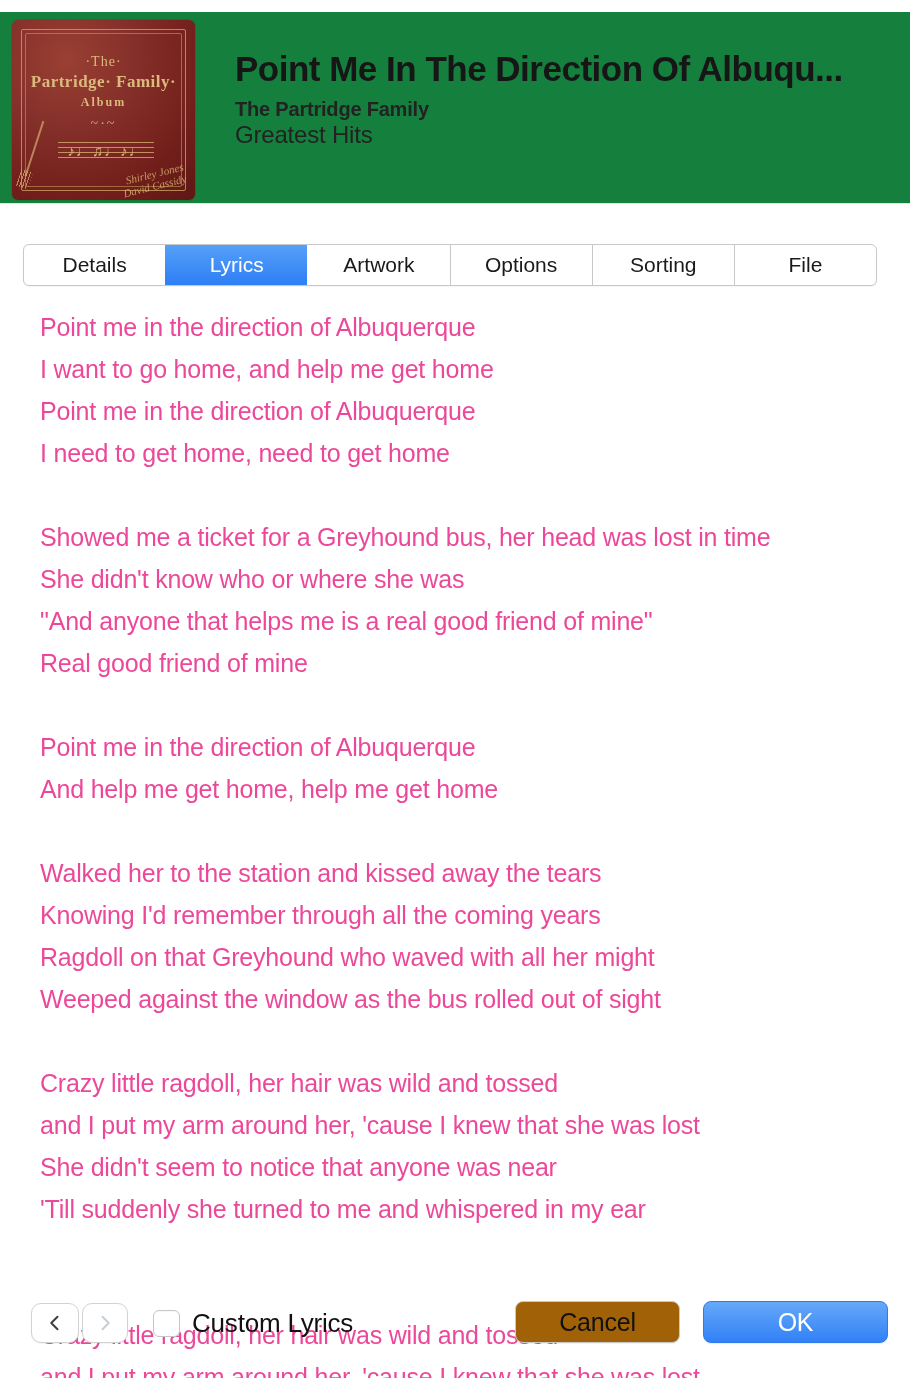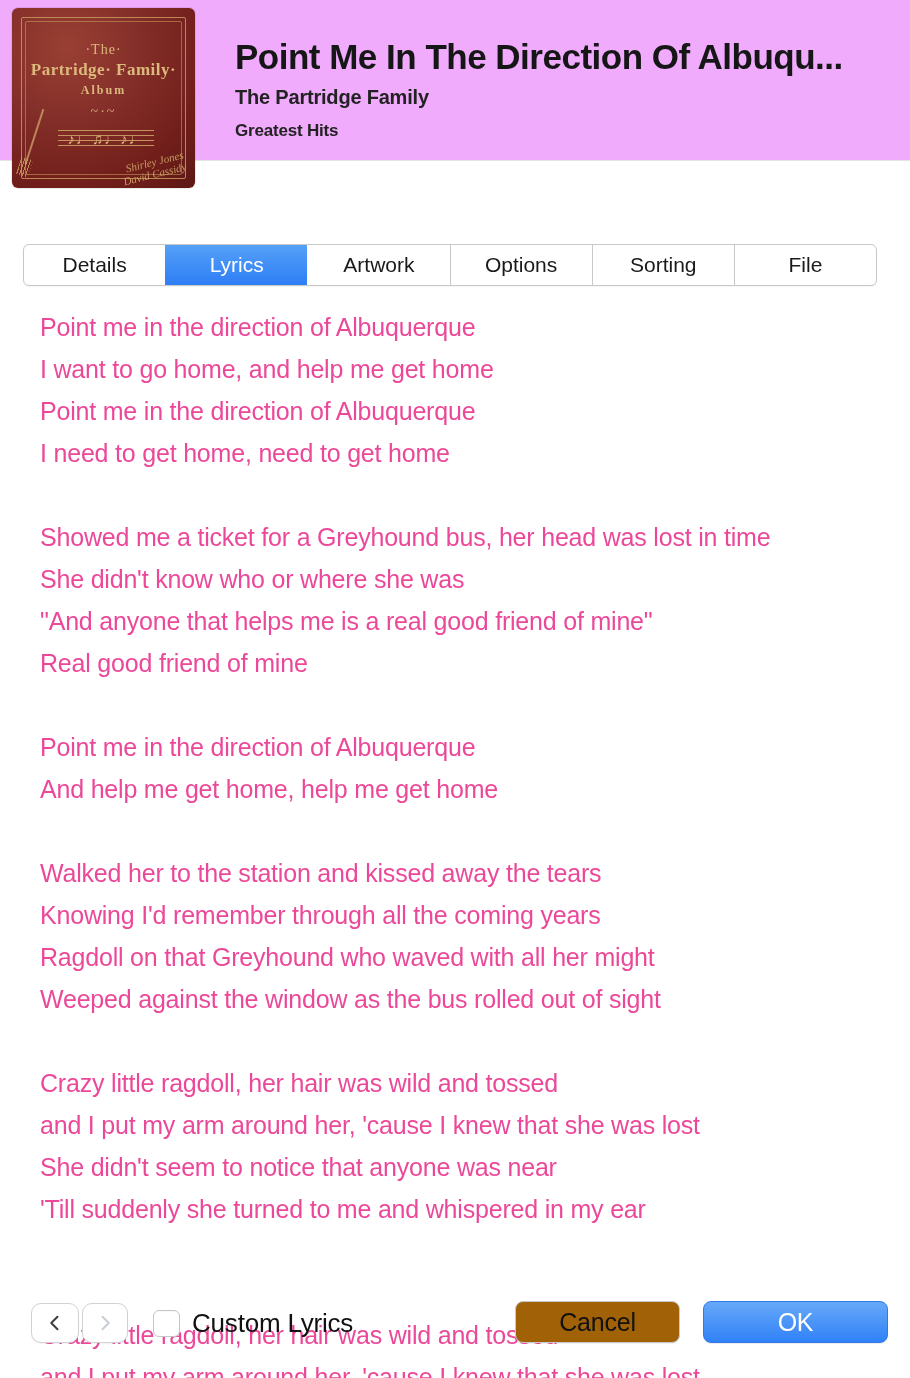--- a/index.html
+++ b/index.html
@@ -9,22 +9,22 @@
     background: #ffffff;
     color: #1b1b1b;
     position: relative;
     width: 910px;
     height: 1378px;
     overflow: hidden;
   }
 
   
   .header {
-    position: absolute; left: 0; top: 0; width: 910px; height: 161px;
-    background: #f0abfc;
+    position: absolute; left: 0; top: 12px; width: 910px; height: 192px;
+    background: #15803d;
     border-bottom: 1px solid #e3e3e3;
   }
   .album-art {
     position: absolute; left: 12px; top: 8px; width: 183px; height: 180px;
     border-radius: 6px;
     background:
       radial-gradient(circle at 30% 22%, #9a4033 0%, #85302a 35%, #731f1b 70%, #5d1815 100%);
     overflow: hidden;
     box-shadow: 0 0 0 1px rgba(0,0,0,0.08);
   }
@@ -65,21 +65,21 @@
     color: #d2a868; font-family: "Liberation Serif", serif; font-style: italic;
     font-size: 11px; line-height: 12px; transform: rotate(-14deg);
     opacity: .9;
   }
   .song-meta { position: absolute; left: 235px; top: 36px; }
   .song-title {
     font-size: 35px; font-weight: 700; color: #161617; letter-spacing: -0.5px;
     line-height: 42px; white-space: nowrap;
   }
   .song-artist { font-size: 20px; font-weight: 700; color: #222; margin-top: 8px; letter-spacing: -0.2px; }
-  .song-album  { font-size: 17px; font-weight: 700; color: #222; margin-top: 12px; letter-spacing: -0.2px; }
+  .song-album  { font-size: 24px; font-weight: 400; color: #222; margin-top: 0; letter-spacing: -0.2px; }
 
   
   .tabbar {
     position: absolute; left: 23px; top: 236px; width: 854px; height: 42px;
     display: flex;
     border: 1px solid #c8c8c8; border-radius: 6px;
     background: #ffffff;
     overflow: hidden;
     box-shadow: 0 1px 1px rgba(0,0,0,0.04);
     margin-top: 8px;

